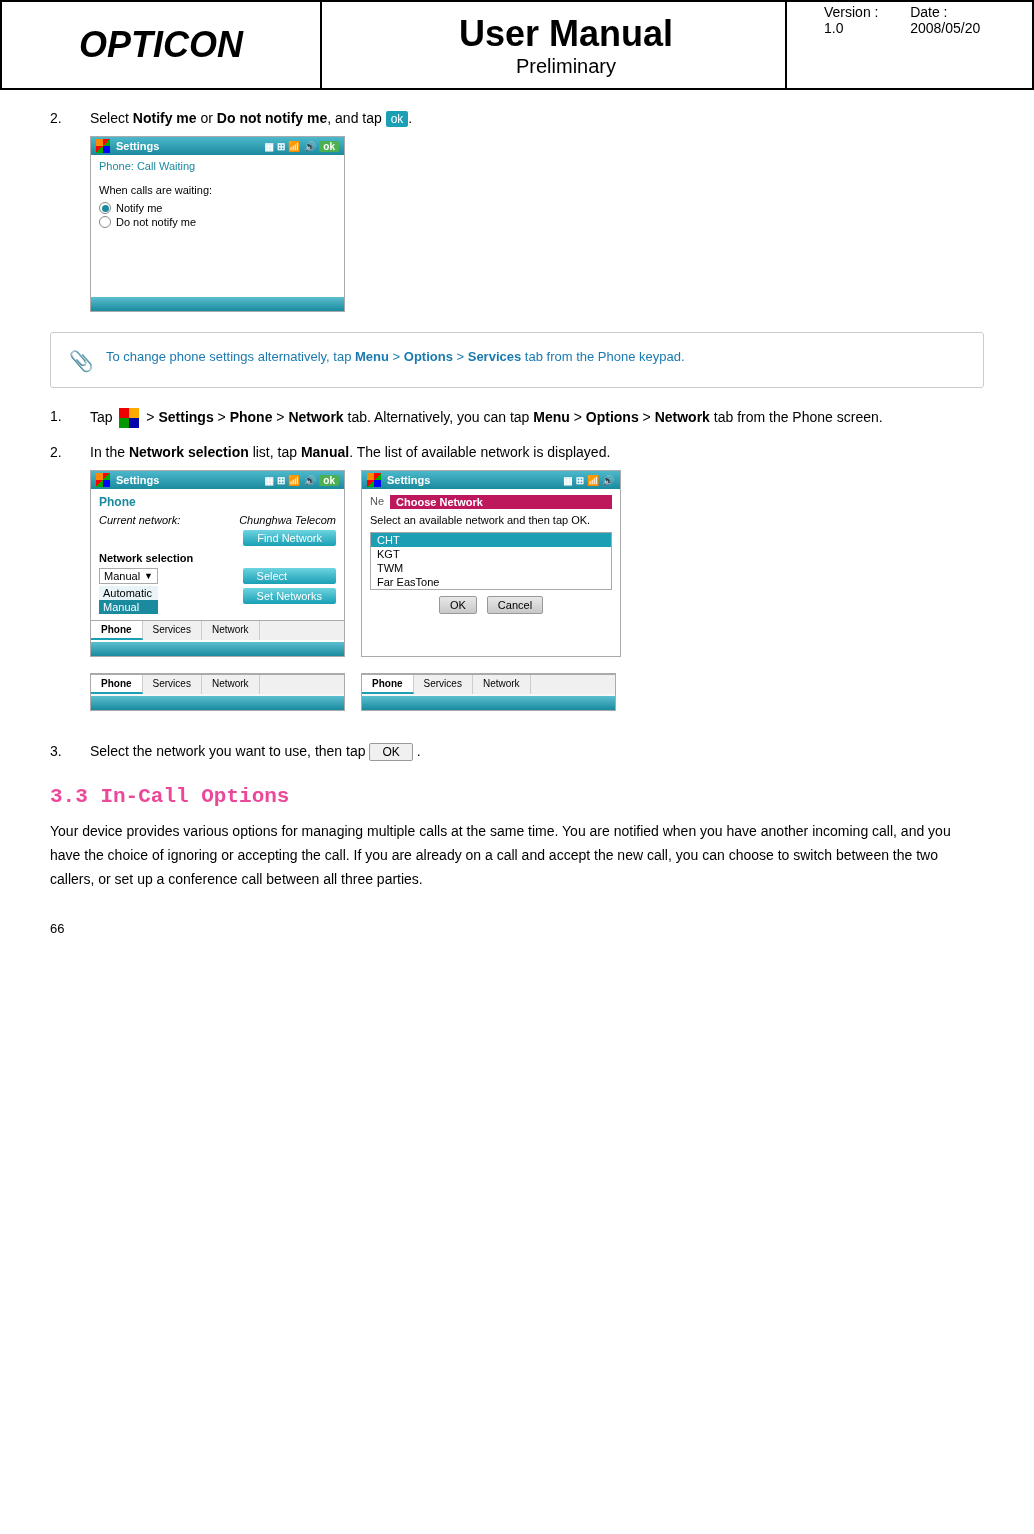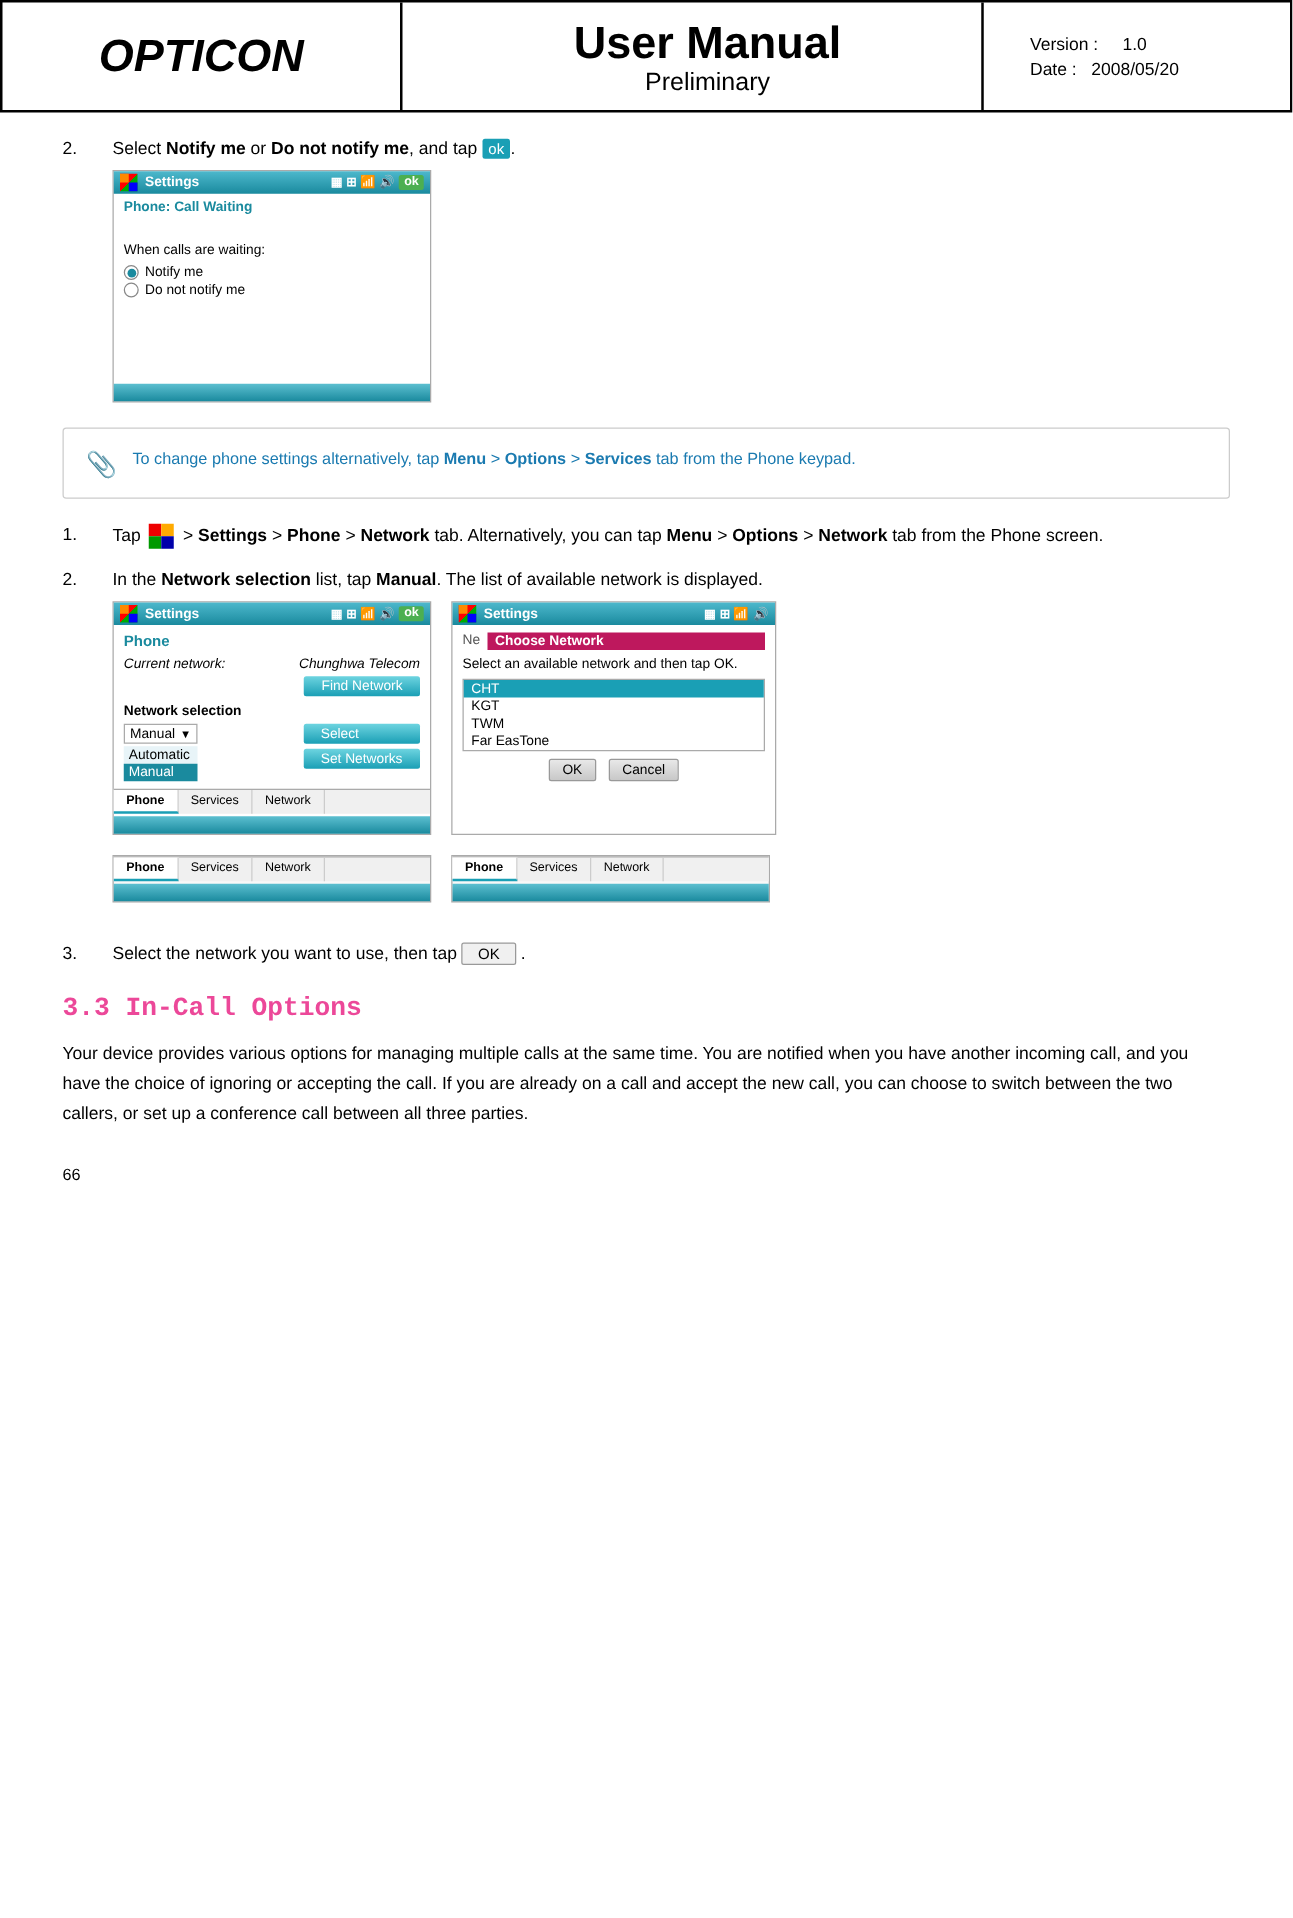--- a/index.html
+++ b/index.html
@@ -40,21 +40,21 @@
     .header-title .main-title {
       font-size: 36px;
       font-weight: bold;
     }
     .header-title .sub-title {
       font-size: 20px;
     }
     .header-meta {
       width: 220px;
       display: flex;
-      flex-direction: column;
+      flex-direction: row;
       justify-content: center;
       padding: 0 12px;
       font-size: 14px;
     }
     .header-meta div {
       margin: 2px 0;
     }
 
     
     .content {
@@ -99,23 +99,23 @@
       display: flex;
       gap: 3px;
       font-size: 10px;
     }
     .phone-screen-body {
       padding: 5px 8px;
       min-height: 80px;
     }
     .phone-screen-section-title {
       color: #1a8a9e;
-      font-weight: bold;
-      font-size: 11px;
-      margin-bottom: 22px;
+      font-weight: normal;
+      font-size: 11px;
+      margin-bottom: 12px;
     }
 
     
     .call-waiting-screen {
       width: 255px;
     }
 
     
     .note-box {
       border: 1px solid #ccc;

